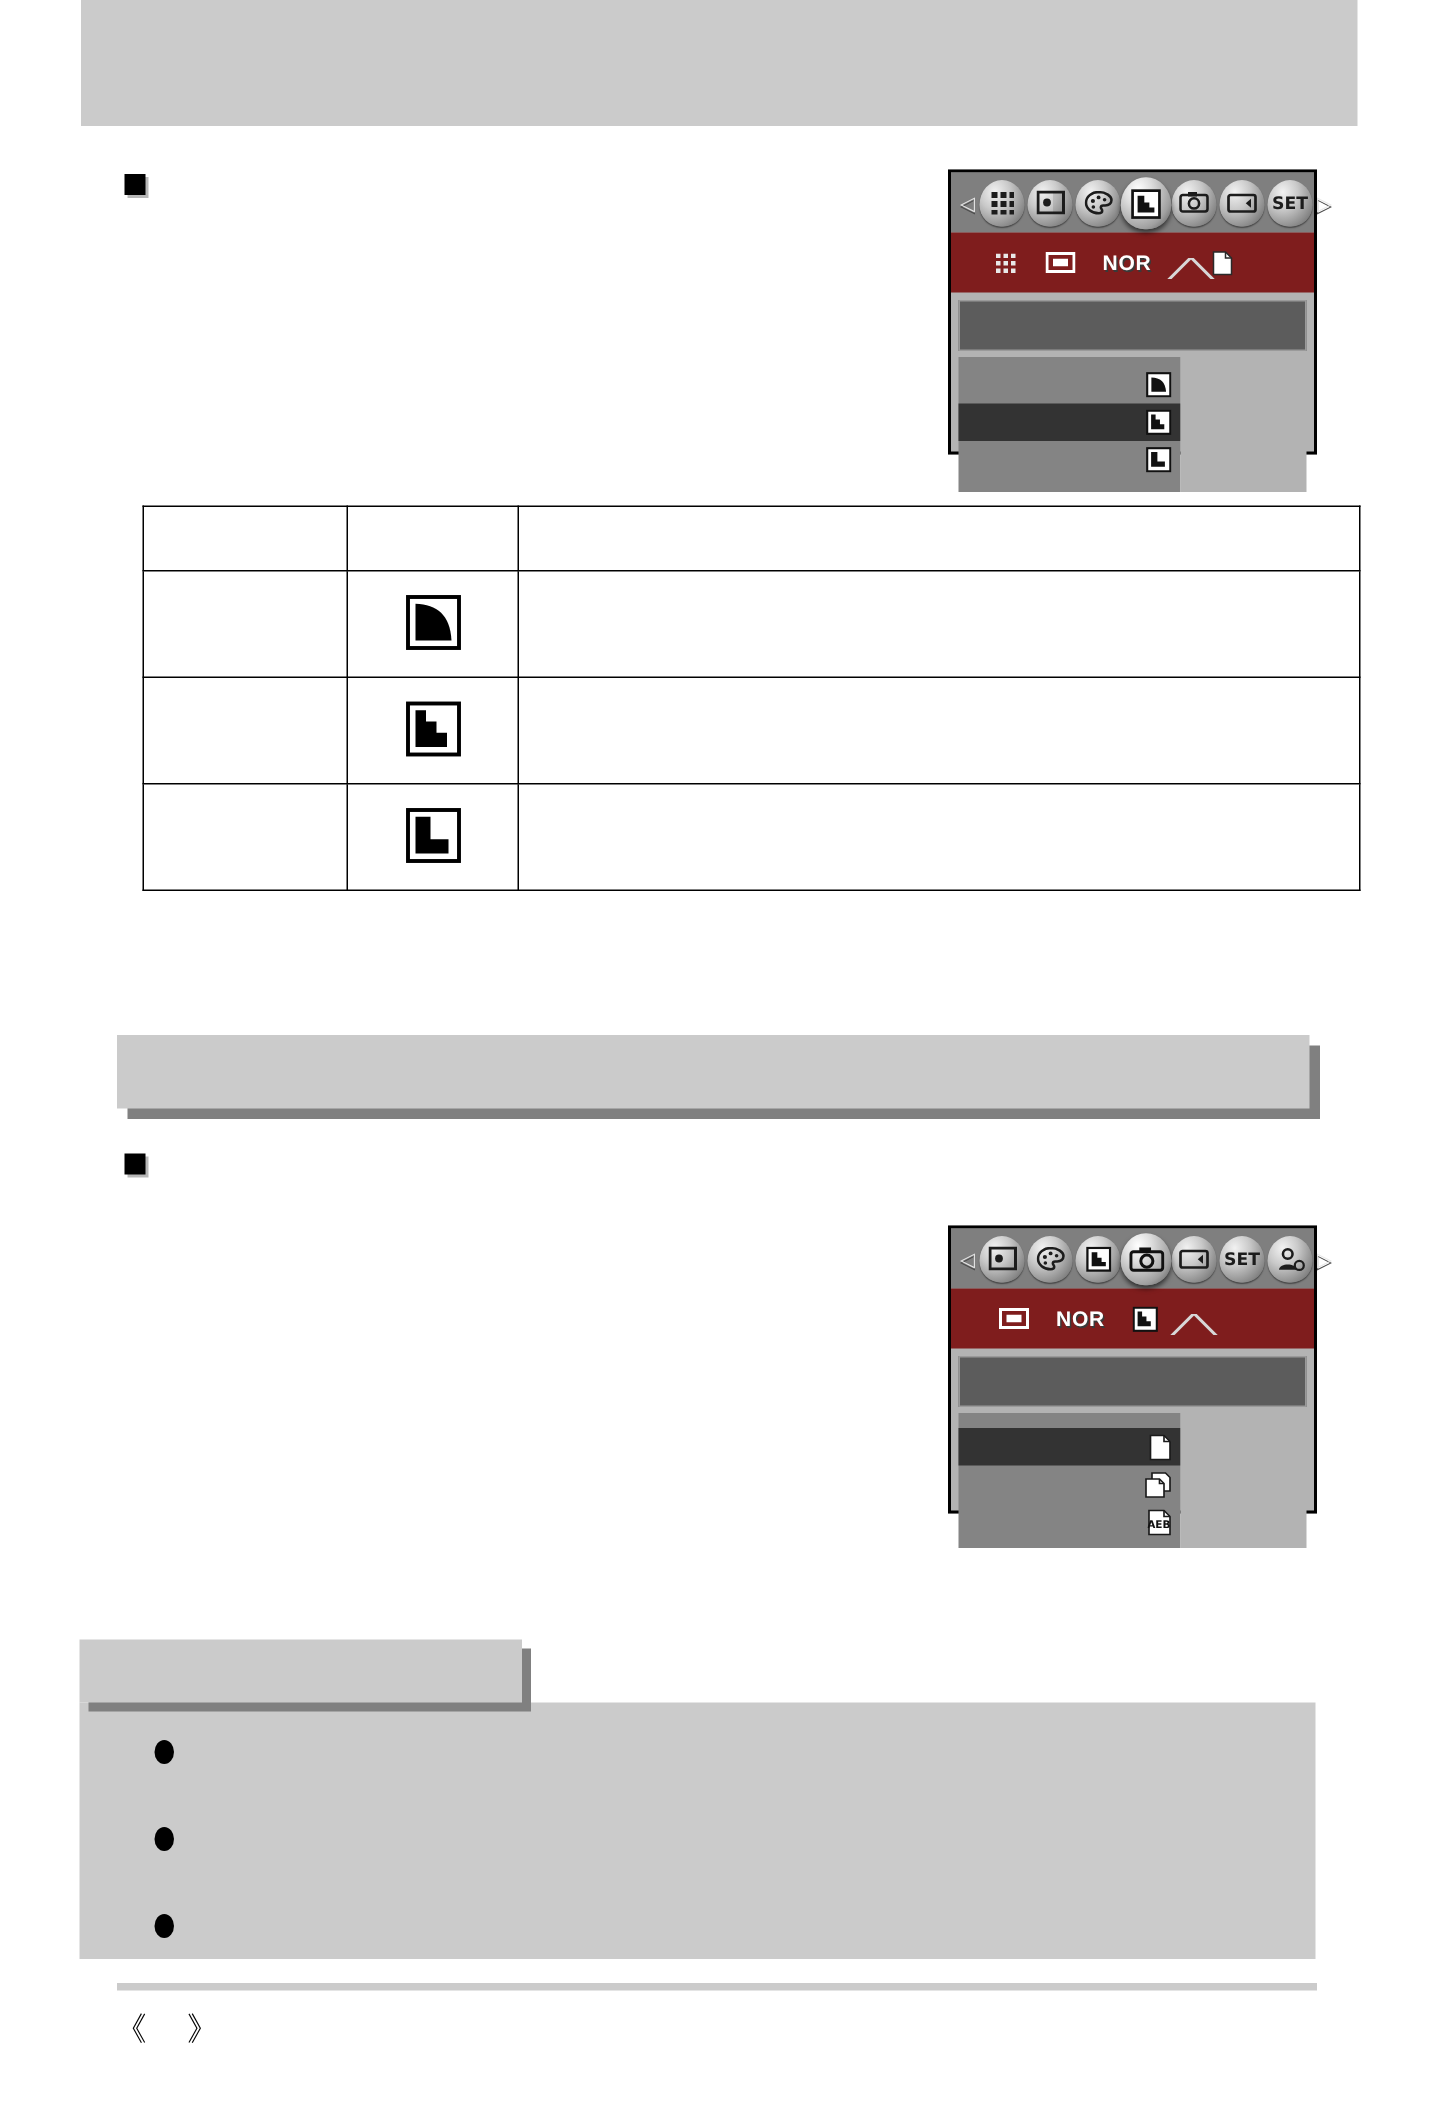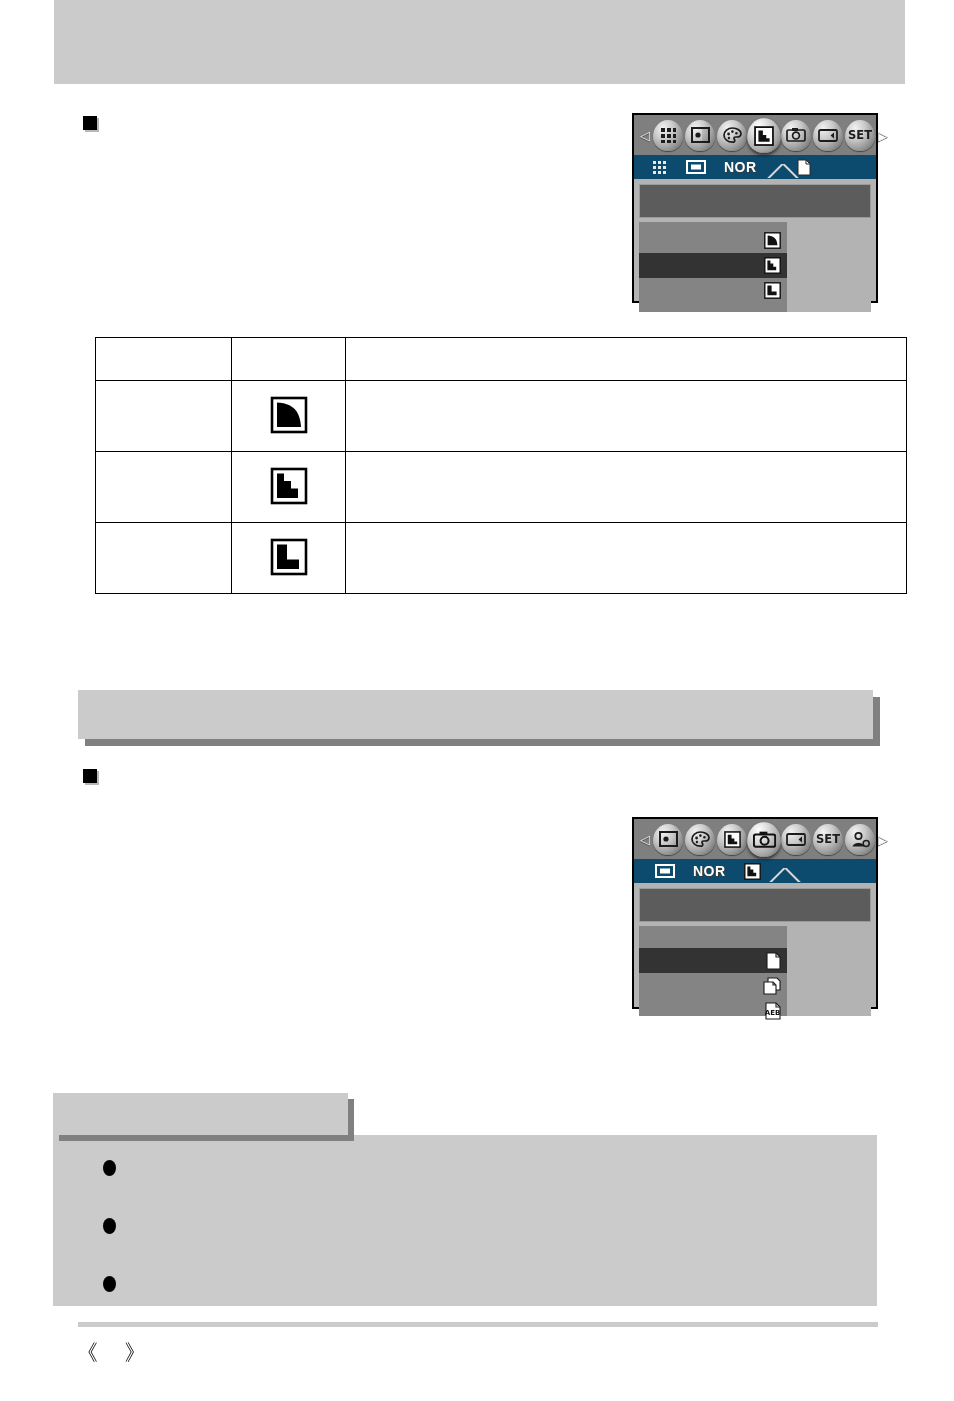--- a/index.html
+++ b/index.html
@@ -90,25 +90,25 @@
     background: radial-gradient(ellipse at 34% 24%, #ffffff 0%, #dcdcdc 30%, #a0a0a0 70%, #4f4f4f 100%);
     box-shadow: 0 2px 3px rgba(0,0,0,.6);
     transform: scale(1.12);
     z-index: 4;
   }
   .tab-ico .gl { display:block; }
 
   
   .lcd-subbar {
     position: relative;
-    height: 24px;
-    background: #0c4a6e;
+    height: 40px;
+    background: #7f1d1d;
     display: flex;
     align-items: center;
-    padding: 0 3px;
+    padding: 0 14px;
     box-sizing: border-box;
   }
   .sub-ico {
     flex: 0 0 auto;
     margin-right: 18px;
     display: flex;
     align-items: center;
     justify-content: center;
     height: 20px;
   }
@@ -565,21 +565,21 @@
       </svg>
     </div>
     <div class="sub-ico" style="position:relative; margin-right:22px;">
       <div class="sel-caret" style="left:-11px;"></div>
     </div>
   </div>
 
   <div class="lcd-title-band"></div>
 
   <div class="lcd-body" style="height:90px;">
-    <div class="lcd-listcol" style="width:148px; padding-top:16px;">
+    <div class="lcd-listcol" style="width:148px; padding-top:4px;">
 
       <div class="lcd-row active" style="margin-top:6px;">
         <span style="color:#fff;font-size:11px;margin-right:6px;"></span>
         <span class="g-wrap">
           <svg width="15" height="18" viewBox="0 0 15 18" aria-hidden="true">
             <path d="M1 1 H10 L14 5 V17 H1 Z" fill="#ffffff" stroke="#1a1a1a" stroke-width="1.1"></path>
             <path d="M10 1 V5 H14" fill="none" stroke="#1a1a1a" stroke-width="1.1"></path>
           </svg>
         </span>
       </div>

